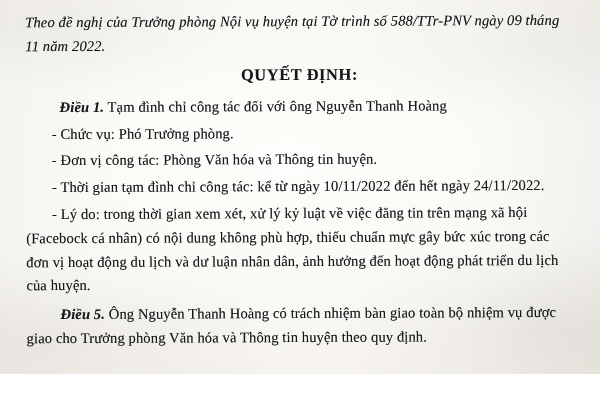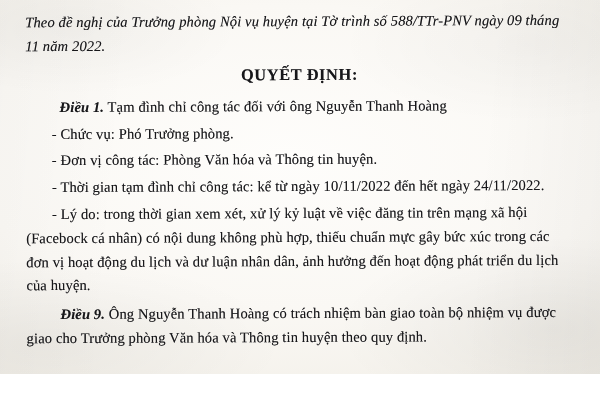--- a/index.html
+++ b/index.html
@@ -118,18 +118,18 @@
 
     <p class="para dash blk">- Chức vụ: Phó Trưởng phòng.</p>
 
     <p class="para dash blk">- Đơn vị công tác: Phòng Văn hóa và Thông tin huyện.</p>
 
     <p class="para dash blk">- Thời gian tạm đình chỉ công tác: kể từ ngày 10/11/2022 đến hết ngày 24/11/2022.</p>
 
     <p class="para dash body-blk">- Lý do: trong thời gian xem xét, xử lý kỷ luật về việc đăng tin trên mạng xã hội (Facebock cá nhân) có nội dung không phù hợp, thiếu chuẩn mực gây bức xúc trong các đơn vị hoạt động du lịch và dư luận nhân dân, ảnh hưởng đến hoạt động phát triển du lịch của huyện.</p>
 
     <p class="para indent tail-blk">
-      <span class="art">Điều 9.</span>
+      <span class="art">Điều 5.</span>
       <span>Ông Nguyễn Thanh Hoàng có trách nhiệm bàn giao toàn bộ nhiệm vụ được giao cho Trưởng phòng Văn hóa và Thông tin huyện theo quy định.</span>
     </p>
 
   </div>
 </div>
 
 </body></html>

